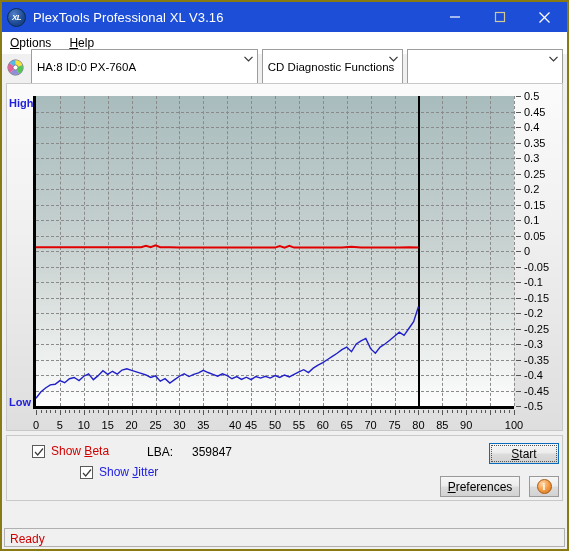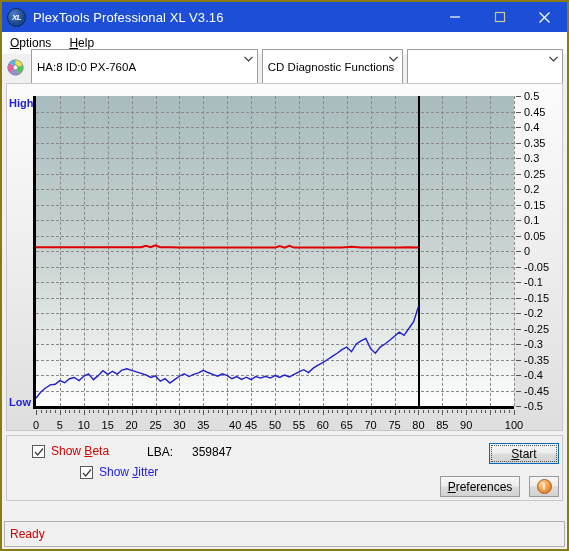--- a/index.html
+++ b/index.html
@@ -260,25 +260,25 @@
     border: 1px solid #a85a10;
     color: #fff; font-size: 10px; font-weight: bold;
     font-family: "Liberation Serif", serif;
     display: flex; align-items: center; justify-content: center;
   }
 
   
   .statusbar {
     position: absolute;
     left: 4px; right: 4px; bottom: 4px;
-    height: 26px;
+    height: 19px;
     background: #f0f0f0;
     border: 1px solid #b0b0b0;
     display: flex;
-    align-items: center;
+    align-items: flex-end;
     padding-left: 5px;
     font-size: 12px;
     color: #d00000;
   }
 </style>
 </head>
 <body>
 
 <div class="titlebar">
   <div class="title-icon">XL</div>

